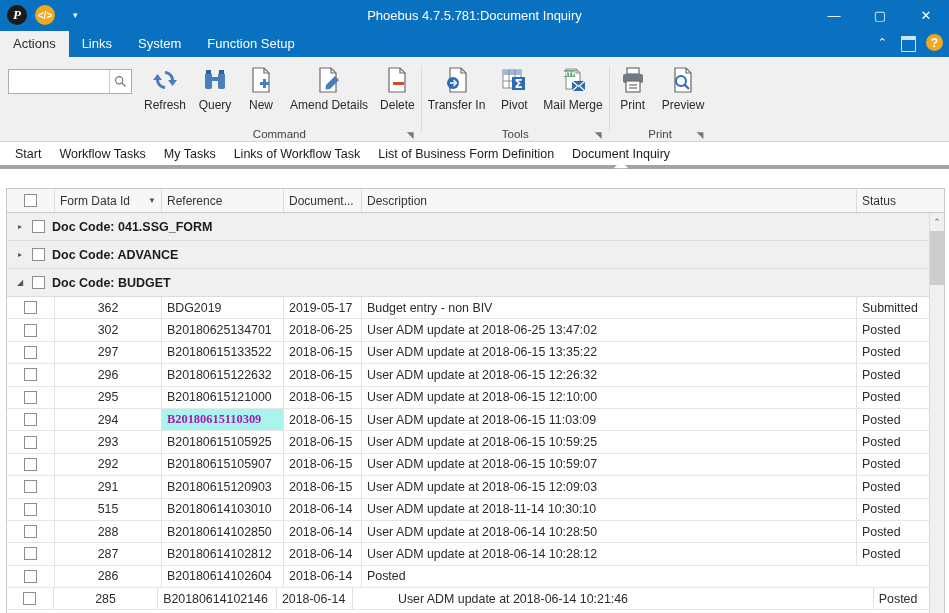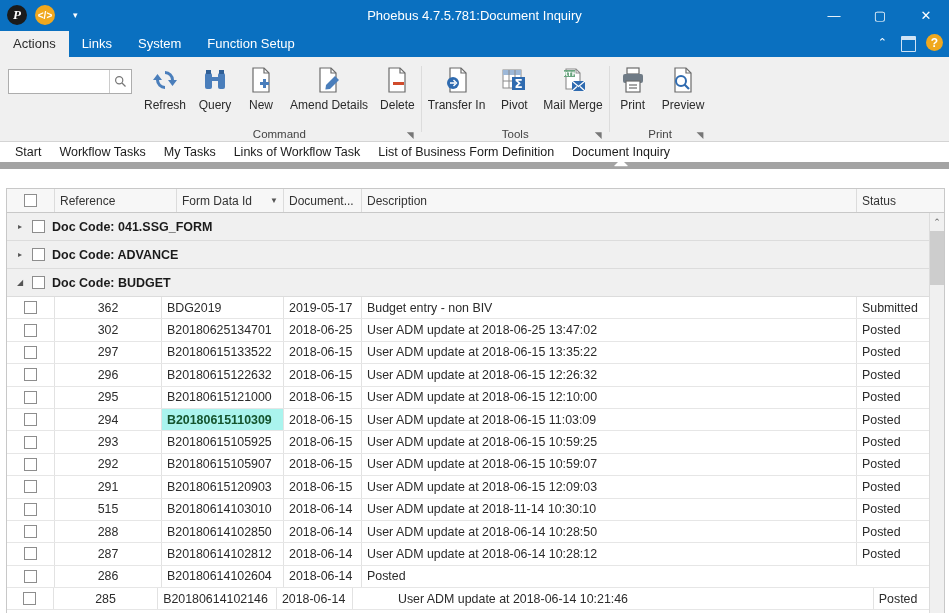--- a/index.html
+++ b/index.html
@@ -89,21 +89,21 @@
   }
   .searchbox input {
     border: 0; outline: none; flex: 1; height: 100%; padding: 0 4px;
     font-size: 12px; font-family: "Liberation Sans", sans-serif; min-width: 0;
   }
   .searchbox .mag { width: 22px; display: flex; align-items: center; justify-content: center; border-left: 1px solid #ccc; height: 100%; }
 
   
   .doctabs {
     height: 27px; background: #fff; display: flex; align-items: center;
-    padding-left: 6px; border-bottom: 7px solid #a3a3a3; position: relative;
+    padding-left: 6px; border-bottom: 4px solid #a3a3a3; position: relative;
   }
   .dtab { font-size: 12.5px; color: #1b1b1b; padding: 0 9px; line-height: 26px; position: relative; white-space: nowrap; }
   .dtab.active::after {
     content: ""; position: absolute; left: 50%; bottom: -1px; transform: translateX(-50%);
     width: 0; height: 0; border-left: 7px solid transparent; border-right: 7px solid transparent;
     border-bottom: 7px solid #fff; filter: drop-shadow(0 1px 0 #b8b8b8);
   }
 
   
   .gridwrap { position: absolute; left: 6px; right: 4px; top: 188px; bottom: 0; border: 1px solid #c8c8c8; border-bottom: 0; background: #fff; overflow: hidden; }
@@ -128,21 +128,21 @@
   .grouplabel { font-size: 12.5px; font-weight: bold; color: #1b1b1b; }
 
   .row { display: flex; height: 22.4px; border-bottom: 1px solid #e6e6e6; background: #fff; }
   .cell {
     display: flex; align-items: center; font-size: 12.4px; color: #2b2b2b;
     border-right: 1px solid #e2e2e2; padding: 0 5px; height: 100%;
     white-space: nowrap; overflow: hidden;
   }
   .cell.chk { justify-content: center; }
   .cell.num { justify-content: center; }
-  .cell.hl { background: #aaf4ee; font-weight: bold; color: #14532d; }
+  .cell.hl { background: #aaf4ee; font-weight: bold; color: #a21caf; font-family: Liberation Serif, serif; }
 
   .vscroll {
     position: absolute; right: 0; top: 0; width: 15px; bottom: 0; background: #f0f0f0;
     border-left: 1px solid #dcdcdc;
   }
   .vs-up { height: 17px; display: flex; align-items: center; justify-content: center; font-size: 9px; color: #606060; }
   .vs-thumb { position: absolute; top: 18px; left: 0; right: 0; height: 54px; background: #cdcdcd; }
 
   svg { display: block; }
 </style>
@@ -345,25 +345,25 @@
     <div class="dtab">List of Business Form Definition</div>
     <div class="dtab active">Document Inquiry</div>
   </div>
 
   <div class="gridwrap">
 
     <div class="gridhead">
       <div class="hcell chk" style="width:48px">
         <span class="cb"></span>
       </div>
-      <div class="hcell" style="width:122px">Reference</div>
       <div class="hcell" style="width:107px">
         <span>Form Data Id</span>
         <span class="sortcaret">▼</span>
       </div>
+      <div class="hcell" style="width:122px">Reference</div>
       <div class="hcell" style="width:78px">Document...</div>
       <div class="hcell" style="width:495px">Description</div>
       <div class="hcell" style="width:72px;border-right:0">Status</div>
     </div>
 
     <div class="gridbody">
       <div id="rows-container">
           <div class="grouprow">
             <div class="twisty">▸</div>
             <span class="cb"></span>

